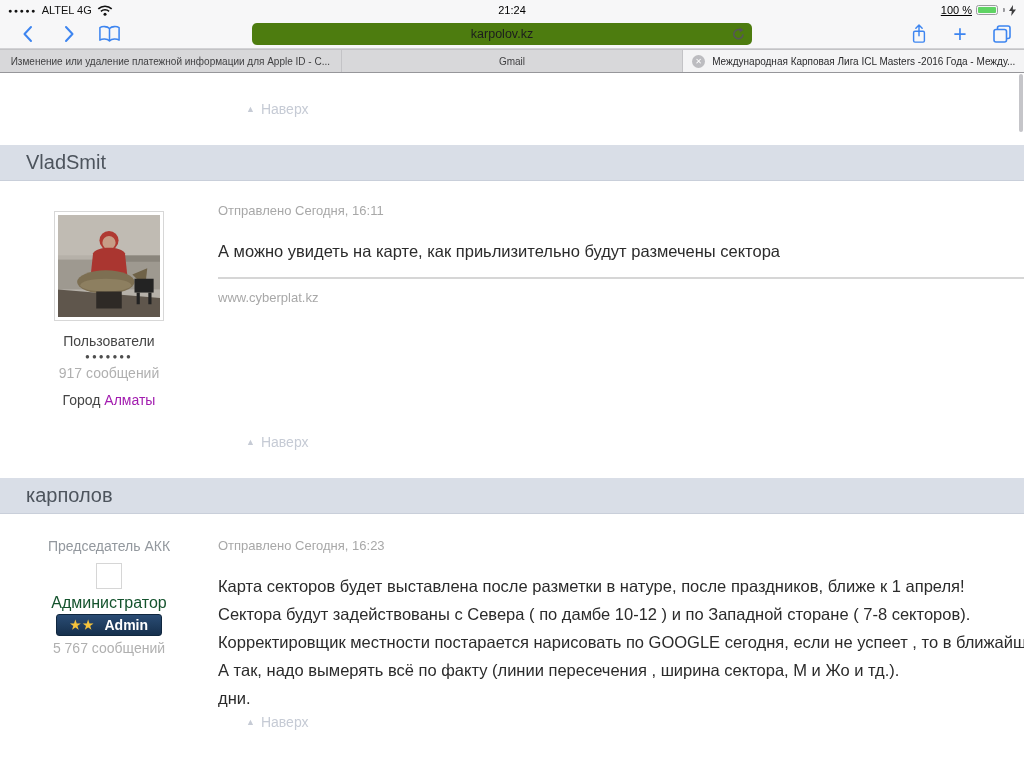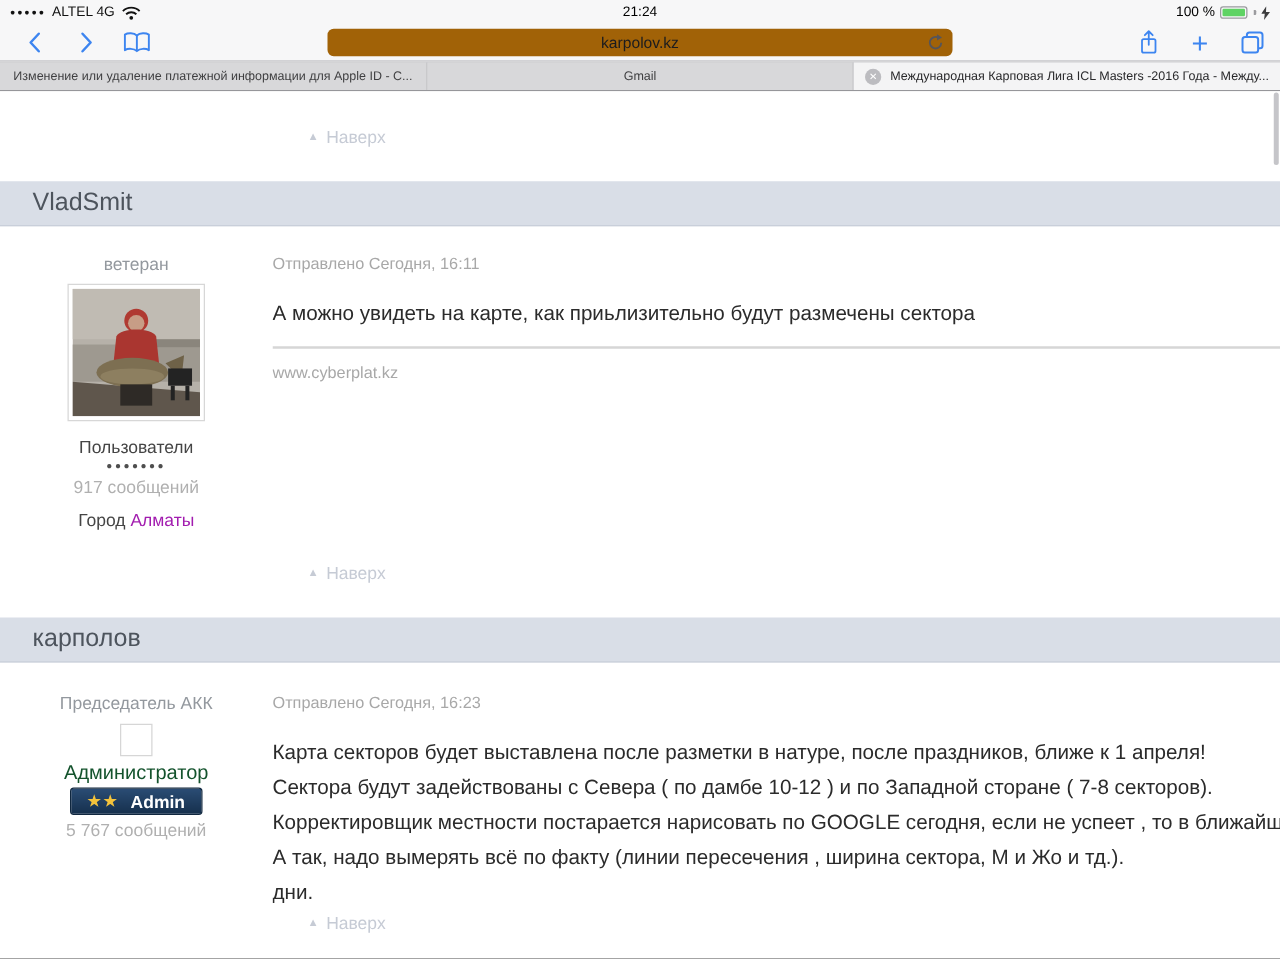--- a/index.html
+++ b/index.html
@@ -6,30 +6,30 @@
   html,body { background:#222; }
   body { font-family:"Liberation Sans", sans-serif; }
   .frame { width:1024px; height:767px; background:#fff; position:relative; overflow:hidden; margin:0 auto; }
 
   
   .status { height:20px; background:#f7f7f8; display:flex; align-items:center; padding:0 8px; position:relative; color:#000; }
   .status-left { display:flex; align-items:center; gap:5px; z-index:2; }
   .signal-dots { font-size:7px; letter-spacing:1.5px; color:#111; }
   .carrier { font-size:11px; color:#111; }
   .status-time { position:absolute; left:0; right:0; text-align:center; font-size:11px; font-weight:normal; }
-  .status-right { margin-left:auto; display:flex; align-items:center; gap:4px; z-index:2; }
+  .status-right { margin-left:auto; display:flex; align-items:center; gap:4px; z-index:2;text-decoration:underline; }
   .battery-pct { font-size:11px; }
   .battery { width:22px; height:10px; border:1px solid #9b9b9f; border-radius:2.5px; padding:1px; display:flex; }
   .battery-fill { flex:1; background:#5fd364; border-radius:1px; }
   .battery-tip { width:2px; height:4px; background:#9b9b9f; border-radius:0 1px 1px 0; margin-left:1px; align-self:center; }
 
   
   .toolbar { height:29px; background:#f7f7f8; border-bottom:1px solid #d2d2d5; position:relative; }
   .tb-btn { position:absolute; top:3px; display:flex; align-items:center; justify-content:center; width:26px; height:22px; cursor:default; }
-  .url-field { position:absolute; left:262px; top:3px; width:500px; height:22px; background:#a16207; border-radius:5px; display:flex; align-items:center; justify-content:center; font-size:12.5px; color:#1c1c1e; }
+  .url-field { position:absolute; left:252px; top:3px; width:500px; height:22px; background:#4d7c0f; border-radius:5px; display:flex; align-items:center; justify-content:center; font-size:12.5px; color:#1c1c1e; }
   .url-reload { position:absolute; right:7px; top:4px; }
   .plus-glyph { font-size:23px; font-weight:300; color:#3d85f0; line-height:20px; }
 
   
   .tabbar { height:24px; display:flex; background:#d8d8da; border-top:1px solid #c3c3c6; border-bottom:1px solid #96969a; }
   .tab { flex:1; display:flex; align-items:center; justify-content:center; font-size:10px; color:#3f3f41; background:#d8d8da; border-right:1px solid #c3c3c6; overflow:hidden; white-space:nowrap; padding:0 8px; }
   .tab:last-child { border-right:none; }
   .tab.active { background:#f4f4f5; color:#29292b; }
   .tab-close { width:13px; height:13px; border-radius:50%; background:#bcbcc0; color:#fff; font-size:8px; line-height:13px; text-align:center; margin-right:7px; flex:none; }
 
@@ -167,21 +167,20 @@
     <a class="naverh naverh--1">
       <span class="tri">▲</span>
       <span>Наверх</span>
     </a>
 
     <div class="post-header">
       <span>VladSmit</span>
     </div>
     <div class="post-body post-body--1">
       <div class="col-left">
-        <div class="member-title">ветеран</div>
         <div class="avatar-frame">
           <svg width="102" height="102" viewBox="0 0 96 96">
             <rect x="0" y="0" width="96" height="96" fill="#b6b1a9"></rect>
             <rect x="0" y="0" width="96" height="38" fill="#c0bbb3"></rect>
             <rect x="0" y="42" width="96" height="28" fill="#9e9990"></rect>
             <rect x="58" y="38" width="38" height="6" fill="#8a857c"></rect>
             <path d="M0 70 L96 78 L96 96 L0 96 Z" fill="#5f564c"></path>
             <circle cx="48" cy="24" r="9" fill="#b03a32"></circle>
             <circle cx="48" cy="26" r="6.2" fill="#c79d86"></circle>
             <path d="M33 36 C36 29, 60 29, 63 36 L66 64 L30 64 Z" fill="#aa3630"></path>

